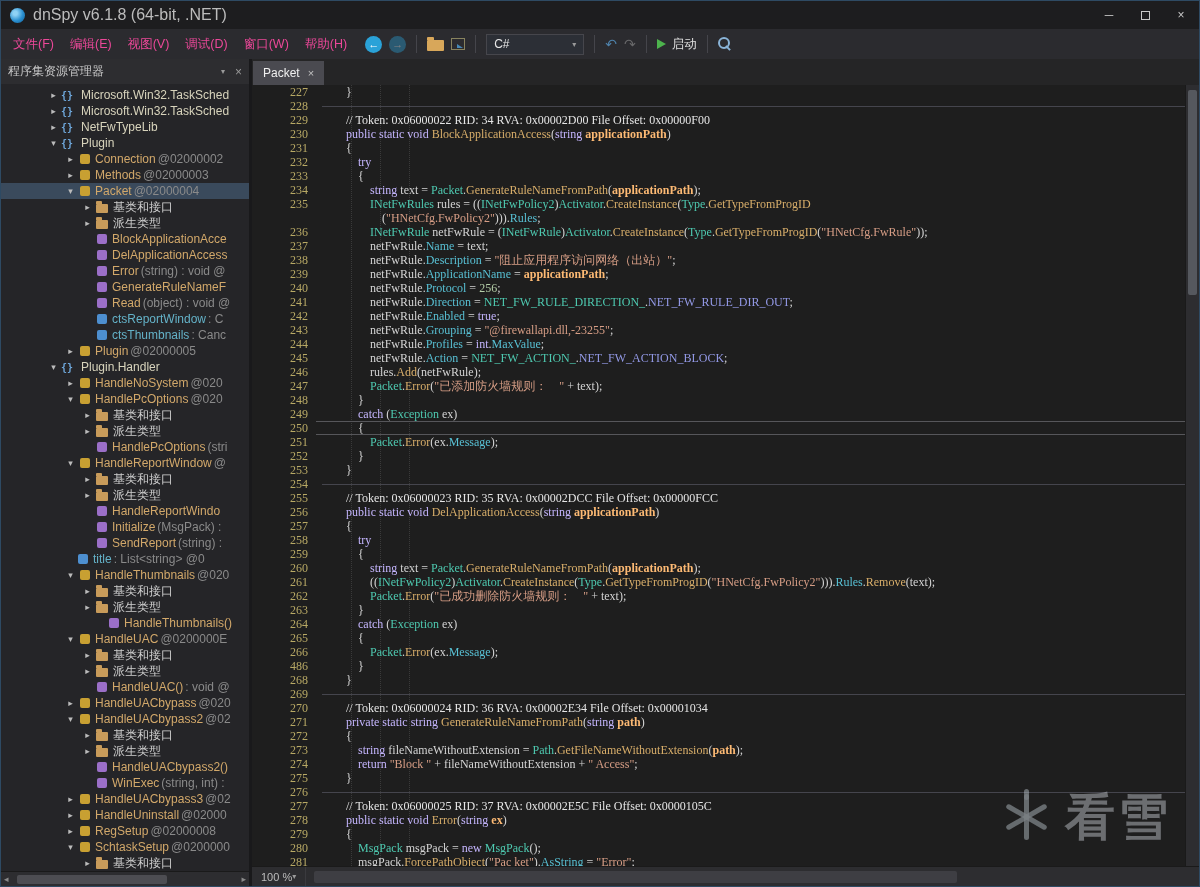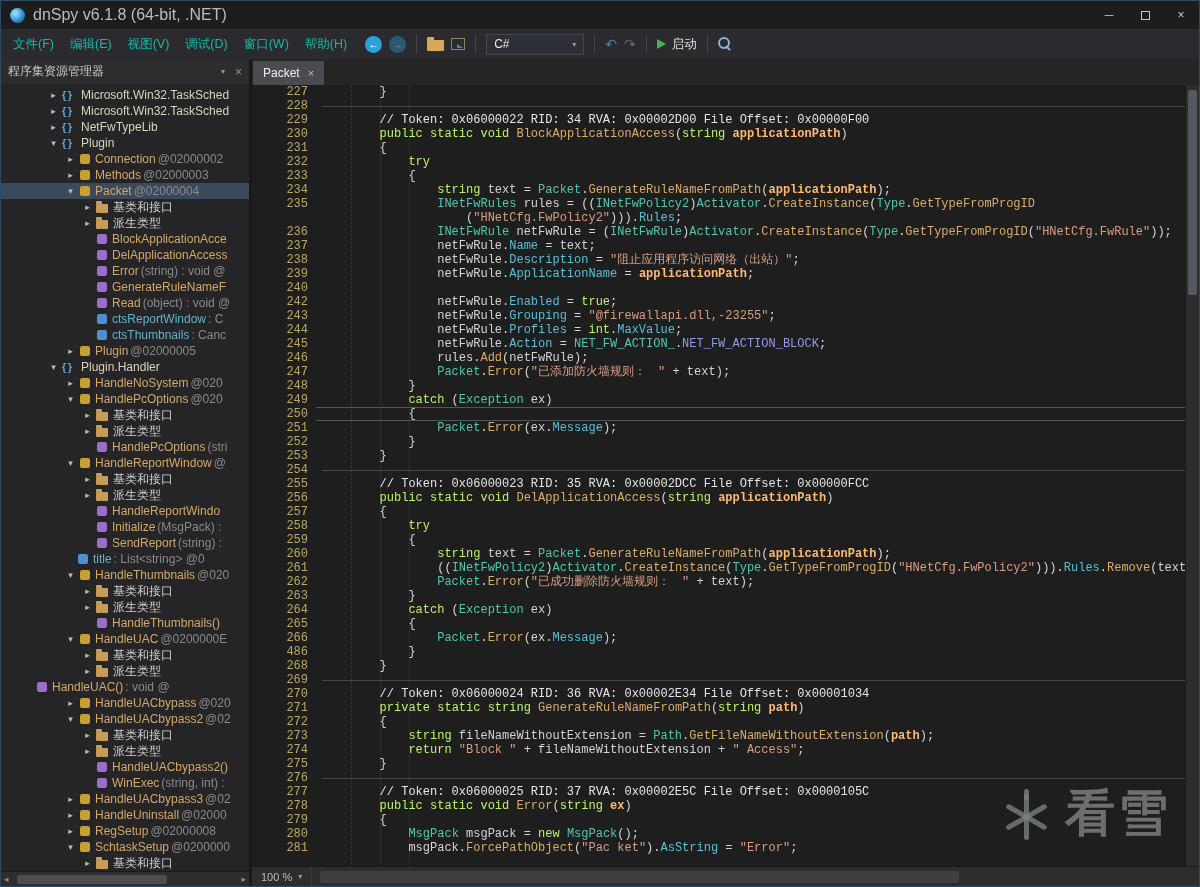--- a/index.html
+++ b/index.html
@@ -10,21 +10,21 @@
   
   .titlebar { height:28px; background:#1d1d1f; display:flex; align-items:center; padding-left:9px; flex:none; }
   .app-logo { width:15px; height:15px; border-radius:50%; background:radial-gradient(circle at 35% 35%, #8fd2f5 15%, #2a8fd0 55%, #125c92 100%); margin-right:8px; flex:none; }
   .title-text { font-size:16px; color:#bcbcbc; }
   .win-btns { margin-left:auto; display:flex; height:100%; }
   .win-btn { width:36px; height:100%; display:flex; align-items:center; justify-content:center; color:#c8c8c8; font-size:12px; }
   .btn-max-box { width:9px; height:9px; border:1px solid #c8c8c8; display:inline-block; }
 
   
   .menubar { height:30px; background:#2b2b2f; display:flex; align-items:center; padding-left:4px; flex:none; }
-  .menu-item { padding:4px 8px; font-size:12.5px; color:#14b8a6; cursor:default; }
+  .menu-item { padding:4px 8px; font-size:12.5px; color:#ec4899; cursor:default; }
   .toolbar { display:flex; align-items:center; gap:7px; margin-left:10px; }
   .tb-sep { width:1px; height:18px; background:#45454b; margin:0 3px; }
   .tb-circle { width:17px; height:17px; border-radius:50%; background:#2aa2d8; color:#fff; display:flex; align-items:center; justify-content:center; font-size:11px; line-height:1; }
   .tb-circle.dim { opacity:.4; }
   .tb-folder { width:17px; height:11px; background:#d8a75a; border-radius:1px; position:relative; margin-top:3px; }
   .tb-folder::before { content:""; position:absolute; top:-3px; left:0; width:7px; height:3px; background:#d8a75a; border-radius:1px 1px 0 0; }
   .tb-module { width:14px; height:12px; border:1px solid #a09a6a; position:relative; opacity:.8; }
   .tb-module::after { content:""; position:absolute; right:1px; bottom:1px; width:0; height:0; border-top:4px solid transparent; border-left:6px solid #4da0d8; }
   .combo { width:98px; height:21px; background:#2c2f36; border:1px solid #46464c; display:flex; align-items:center; padding:0 7px; color:#e8e8e8; font-size:12px; }
   .combo .caret { margin-left:auto; font-size:8px; color:#9a9a9a; }
@@ -68,41 +68,41 @@
   .th-left { left:3px; } .th-right { right:3px; }
   .th-thumb { position:absolute; left:16px; width:150px; top:3px; height:9px; background:#4d4d52; border-radius:2px; }
 
   .splitter { width:3px; background:#19191b; flex:none; }
 
   
   .editor { flex:1; display:flex; flex-direction:column; position:relative; min-width:0; background:#1e1e1e; }
   .tabbar { height:26px; background:#252526; display:flex; padding-left:1px; flex:none; }
   .tab { height:24px; margin-top:2px; background:#4a4a50; color:#f0f0f0; display:flex; align-items:center; padding:0 10px; font-size:12px; gap:8px; }
   .tab-close { color:#c0c0c0; font-size:11px; }
-  .code-area { flex:1; position:relative; overflow:hidden; font-family:Liberation Mono, monospace; font-size:12px; line-height:14px; }
+  .code-area { flex:1; position:relative; overflow:hidden; font-family:Liberation Serif, serif; font-size:12px; line-height:14px; }
   .guide { position:absolute; top:0; bottom:0; border-left:1px dotted #3a3a3a; }
   .g1 { left:99px; } .g2 { left:128px; } .g3 { left:157px; }
   .code-line { display:flex; height:14px; position:relative; }
   .ln { width:56px; flex:none; text-align:right; color:#b8a965; }
   .ct { padding-left:14px; white-space:pre; flex:none; }
   .tk-d { color:#d4d4d4; }
-  .tk-k { color:#bef264;margin-top:44px; }
+  .tk-k { color:#c4b5fd;margin-top:44px; }
   .tk-t { color:#4ec9b0; }
   .tk-m { color:#d8ae6a; }
   .tk-s { color:#d69d85; }
   .tk-c { color:#e5e5e5; }
   .tk-n { color:#b5cea8; }
   .tk-p { color:#fdba74; font-weight:bold; }
   .tk-pr { color:#58c0d4; }
   .tk-e { color:#9399e6; }
   .caret-line::before { content:""; position:absolute; left:64px; right:0; top:0; bottom:0; border-top:1px solid #56565a; border-bottom:1px solid #56565a; pointer-events:none; }
   .sep-line::after { content:""; position:absolute; left:70px; right:0; top:7px; border-top:1px solid #45454d; }
 
   .editor-bottom { height:20px; background:#2d2d30; border-top:1px solid #1a1a1a; display:flex; align-items:center; flex:none; }
-  .zoom { display:flex; align-items:center; gap:6px; padding:4px 9px; height:100%; color:#bcbcbc; font-size:11px; border-right:1px solid #3a3a3e; }
+  .zoom { display:flex; align-items:center; padding:4px 9px; height:100%; color:#bcbcbc; font-size:11px; border-right:1px solid #3a3a3e; }
   .zoom-caret { font-size:8px; color:#9a9a9a; }
   .hsb { flex:1; position:relative; height:100%; }
   .hsb-thumb { position:absolute; left:8px; width:72%; top:4px; height:12px; background:#3e3e43; border-radius:2px; }
 
   .vscroll { position:absolute; right:0; top:26px; bottom:20px; width:14px; background:#2d2d30; border-left:1px solid #1a1a1a; }
   .vthumb { position:absolute; left:2px; right:2px; top:5px; height:205px; background:#55585e; border-radius:2px; }
 
   
   .watermark { position:absolute; right:28px; bottom:26px; display:flex; align-items:center; gap:16px; pointer-events:none; z-index:5; }
   .snowflake { width:46px; height:46px; position:relative; opacity:.55; }
@@ -346,42 +346,42 @@
           <div class="tree-row" style="padding-left: 79px;">
             <span class="expander">▸</span>
             <span class="ticon ticon-fold"></span>
             <span class="tlabel tl-fold">基类和接口</span>
           </div>
           <div class="tree-row" style="padding-left: 79px;">
             <span class="expander">▸</span>
             <span class="ticon ticon-fold"></span>
             <span class="tlabel tl-fold">派生类型</span>
           </div>
-          <div class="tree-row" style="padding-left: 79px;">
+          <div class="tree-row" style="padding-left: 79px; margin-left: 12px;">
             <span class="expander"></span>
             <span class="ticon ticon-m"></span>
             <span class="tlabel tl-m">HandleThumbnails()</span>
           </div>
           <div class="tree-row" style="padding-left: 62px;">
             <span class="expander">▾</span>
             <span class="ticon ticon-cls"></span>
             <span class="tlabel tl-cls">HandleUAC</span>
             <span class="tsuffix"> @0200000E</span>
           </div>
           <div class="tree-row" style="padding-left: 79px;">
             <span class="expander">▸</span>
             <span class="ticon ticon-fold"></span>
             <span class="tlabel tl-fold">基类和接口</span>
           </div>
           <div class="tree-row" style="padding-left: 79px;">
             <span class="expander">▸</span>
             <span class="ticon ticon-fold"></span>
             <span class="tlabel tl-fold">派生类型</span>
           </div>
-          <div class="tree-row" style=" margin-left: 19px;">
+          <div class="tree-row" style="padding-left: 79px;">
             <span class="expander"></span>
             <span class="ticon ticon-m"></span>
             <span class="tlabel tl-m">HandleUAC()</span>
             <span class="tsuffix"> : void @</span>
           </div>
           <div class="tree-row" style="padding-left: 62px;">
             <span class="expander">▸</span>
             <span class="ticon ticon-cls"></span>
             <span class="tlabel tl-cls">HandleUACbypass</span>
             <span class="tsuffix"> @020</span>
@@ -515,20 +515,25 @@
             <div class="code-line">
               <span class="ln">238</span>
               <span class="ct"><span class="tk-d">                netFwRule.</span><span class="tk-pr">Description</span><span class="tk-d"> = </span><span class="tk-s">"阻止应用程序访问网络（出站）"</span><span class="tk-d">;</span></span>
             </div>
             <div class="code-line">
               <span class="ln">239</span>
               <span class="ct"><span class="tk-d">                netFwRule.</span><span class="tk-pr">ApplicationName</span><span class="tk-d"> = </span><span class="tk-p">applicationPath</span><span class="tk-d">;</span></span>
             </div>
             <div class="code-line">
               <span class="ln">240</span>
+              <span class="ct"><span class="tk-d">                netFwRule.</span><span class="tk-pr">Protocol</span><span class="tk-d"> = </span><span class="tk-n">256</span><span class="tk-d">;</span></span>
+            </div>
+            <div class="code-line">
+              <span class="ln">241</span>
+              <span class="ct"><span class="tk-d">                netFwRule.</span><span class="tk-pr">Direction</span><span class="tk-d"> = </span><span class="tk-t">NET_FW_RULE_DIRECTION_</span><span class="tk-d">.</span><span class="tk-e">NET_FW_RULE_DIR_OUT</span><span class="tk-d">;</span></span>
             </div>
             <div class="code-line">
               <span class="ln">242</span>
               <span class="ct"><span class="tk-d">                netFwRule.</span><span class="tk-pr">Enabled</span><span class="tk-d"> = </span><span class="tk-k">true</span><span class="tk-d">;</span></span>
             </div>
             <div class="code-line">
               <span class="ln">243</span>
               <span class="ct"><span class="tk-d">                netFwRule.</span><span class="tk-pr">Grouping</span><span class="tk-d"> = </span><span class="tk-s">"@firewallapi.dll,-23255"</span><span class="tk-d">;</span></span>
             </div>
             <div class="code-line">

